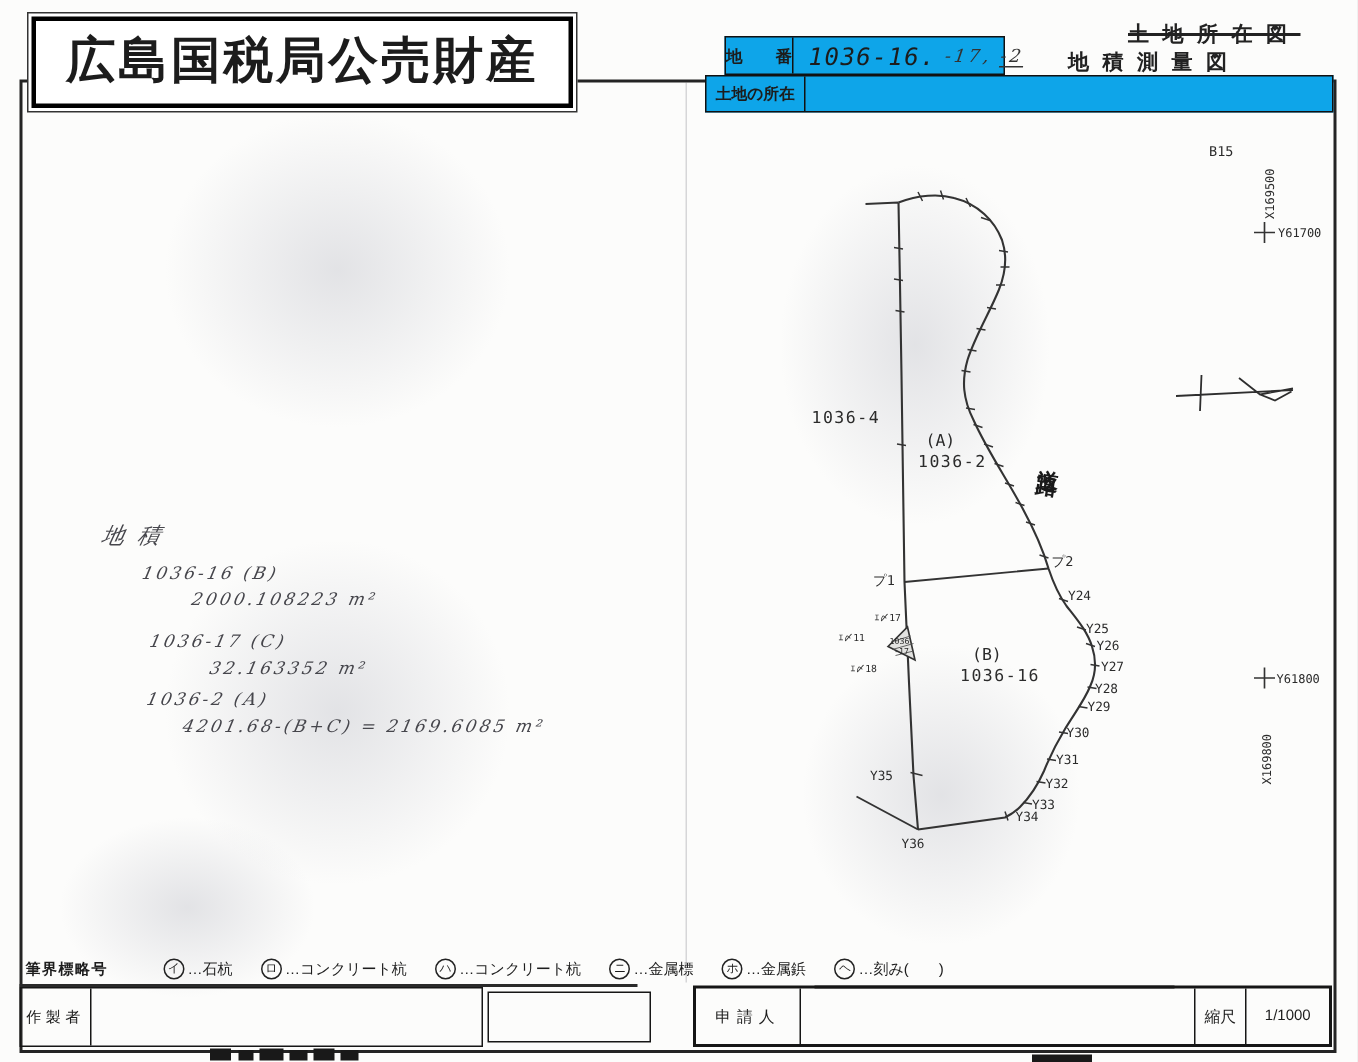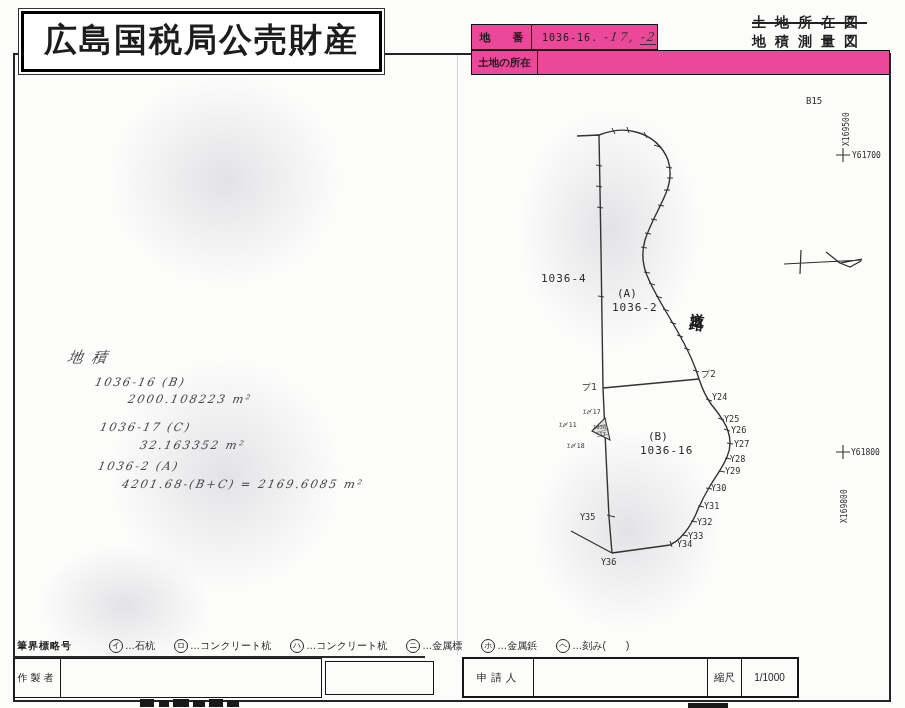--- a/index.html
+++ b/index.html
@@ -13,26 +13,26 @@
   .sheet{position:absolute;left:13px;top:53px;width:874px;height:645px;border:2px solid #242424;}
   .vfold{position:absolute;left:457px;top:55px;width:1px;height:600px;background:rgba(80,80,90,.22);}
   
   .banner{position:absolute;left:18px;top:8px;border:1.5px solid #333;padding:2px;background:#fff;}
   .banner-inner{border:3px solid #000;padding:4px 20px 6px 20px;}
   .banner-inner span{font-size:33px;font-weight:bold;letter-spacing:2px;}
   .sec-label{position:absolute;left:8px;top:86px;font-size:21px;font-weight:bold;letter-spacing:1px;}
   
   .doc-title{position:absolute;font-size:14px;font-weight:600;letter-spacing:9px;color:#222;white-space:nowrap;}
   .struck{text-decoration:line-through;text-decoration-thickness:1.5px;}
-  .hrow{position:absolute;border:1.5px solid #111;display:flex;background:#ec4899;box-sizing:border-box;}
+  .hrow{position:absolute;border:1.5px solid #111;display:flex;background:#0ea5e9;box-sizing:border-box;margin-left:12px;}
   .hcell-label{border-right:1.5px solid #111;display:flex;align-items:center;justify-content:center;
                font-size:11px;font-weight:600;box-sizing:border-box;}
   .jl{width:44px;text-align:justify;text-align-last:justify;}
   .hcell-value{display:flex;align-items:center;padding-left:10px;white-space:nowrap;}
-  .typed{font-family:"DejaVu Sans Mono",monospace;font-size:10px;letter-spacing:1px;}
+  .typed{font-family:"DejaVu Sans Mono",monospace;font-size:16px;letter-spacing:1px;font-style:italic;}
   .hand{font-family:"DejaVu Serif",serif;font-style:italic;transform:skewX(-8deg);font-size:12px;
         letter-spacing:2px;color:#333;margin-left:6px;}
   .hand-u{border-bottom:1.2px solid #333;}
   .loc-val{font-size:11px;font-weight:600;letter-spacing:1.5px;}
   
   .hw{position:absolute;font-family:"DejaVu Serif",serif;font-style:italic;transform:skewX(-12deg);
       color:#46464c;letter-spacing:2px;white-space:nowrap;}
   
   .road{position:absolute;left:690px;top:301px;writing-mode:vertical-rl;text-orientation:upright;
         font-weight:bold;font-size:15px;letter-spacing:3px;color:#1a1a1a;transform:rotate(9deg);}
@@ -68,34 +68,34 @@
   <div class="sheet"></div>
   <div class="vfold"></div>
 
   <div class="banner">
     <div class="banner-inner">
       <span>広島国税局公売財産</span>
     </div>
   </div>
 
   <div class="doc-title struck abs" style="left:752px;top:14px;">土地所在図</div>
-  <div class="doc-title abs" style="left:752px;top:33px;">地積測量図</div>
+  <div class="doc-title abs" style="left:712px;top:33px;">地積測量図</div>
 
   <div class="hrow" style="left:471px;top:24px;width:187px;height:26px;">
     <div class="hcell-label" style="width:66px;">
       <span class="jl">地番</span>
     </div>
     <div class="hcell-value">
       <span class="typed">1036-16.</span>
       <span class="hand">-17,</span>
       <span class="hand hand-u">-2</span>
     </div>
   </div>
 
-  <div class="hrow" style="left:471px;top:50px;width:419px;height:25px;">
+  <div class="hrow" style="left:458px;top:50px;width:419px;height:25px;">
     <div class="hcell-label" style="width:66px;font-size:10.5px;">土地の所在</div>
   </div>
 
   <div class="hw" style="left:68px;top:348px;font-size:15px;letter-spacing:9px;">地積</div>
   <div class="hw" style="left:95px;top:375px;font-size:11.5px;">1036-16 (B)</div>
   <div class="hw" style="left:128px;top:392px;font-size:11.5px;">2000.108223 m²</div>
   <div class="hw" style="left:100px;top:420px;font-size:11.5px;">1036-17 (C)</div>
   <div class="hw" style="left:140px;top:438px;font-size:11.5px;">32.163352 m²</div>
   <div class="hw" style="left:98px;top:459px;font-size:11.5px;">1036-2 (A)</div>
   <div class="hw" style="left:122px;top:477px;font-size:11.5px;">4201.68-(B+C) = 2169.6085 m²</div>
@@ -192,21 +192,21 @@
   </div>
   <div class="rule" style="left:13px;top:656px;width:412px;"></div>
   <div class="rule" style="left:543px;top:657px;width:240px;"></div>
 
   <div class="fbox" style="left:13px;top:658px;width:309px;height:40px;border-width:1.5px;">
     <div class="fcell-label" style="width:47px;letter-spacing:3px;font-size:10px;">作製者</div>
     <div class="fcell" style="flex:1;"></div>
   </div>
   <div class="fbox" style="left:325px;top:661px;width:109px;height:34px;border-width:1.5px;"></div>
 
-  <div class="fbox" style="left:462px;top:657px;width:337px;height:41px;">
+  <div class="fbox" style="left:462px;top:657px;width:426px;height:41px;">
     <div class="fcell-label" style="width:70px;">申請人</div>
     <div class="fcell" style="flex:1;"></div>
     <div class="fcell-label" style="width:34px;border-left:1.5px solid #161616;border-right:none;letter-spacing:0;">縮尺</div>
     <div class="fcell scale-num" style="width:56px;border-left:1.5px solid #161616;display:flex;align-items:center;justify-content:center;">1/1000</div>
   </div>
 
   <div class="artifact" style="left:140px;top:699px;width:14px;height:8px;"></div>
   <div class="artifact" style="left:159px;top:700px;width:10px;height:7px;"></div>
   <div class="artifact" style="left:173px;top:699px;width:16px;height:8px;"></div>
   <div class="artifact" style="left:193px;top:700px;width:12px;height:7px;"></div>

